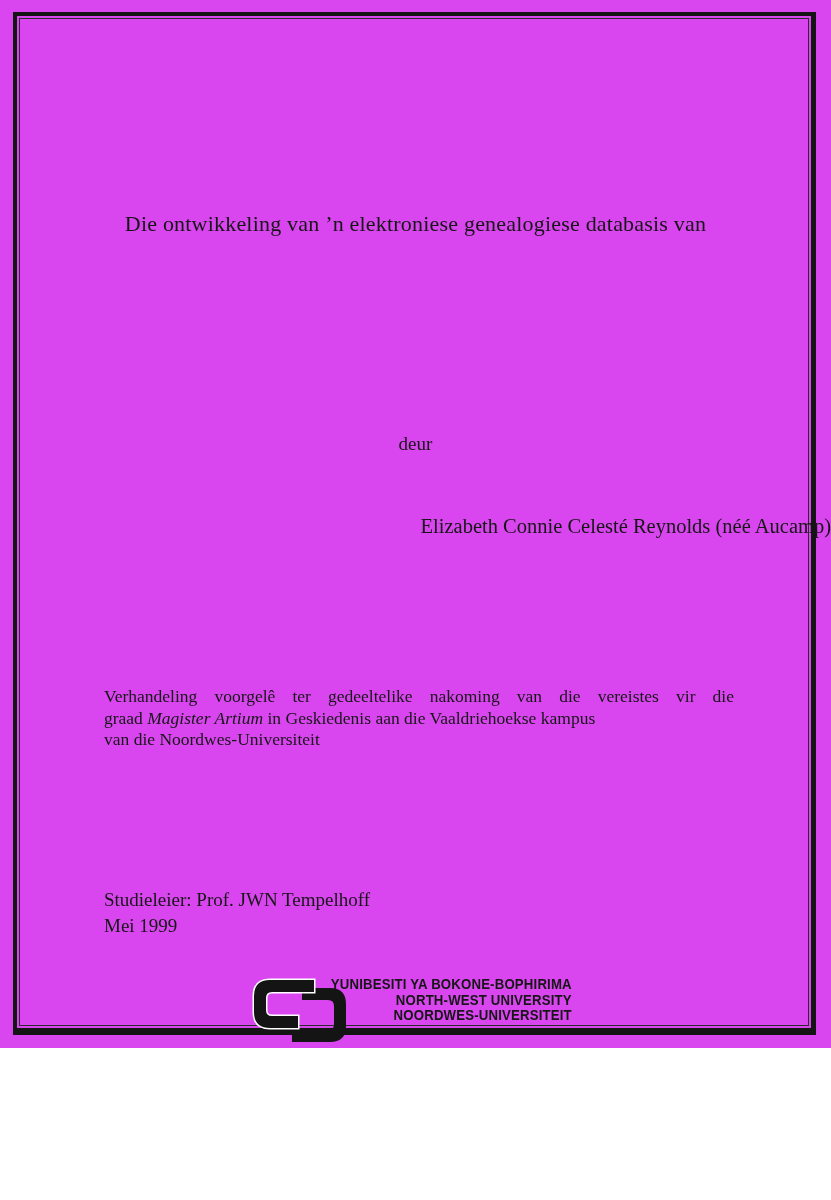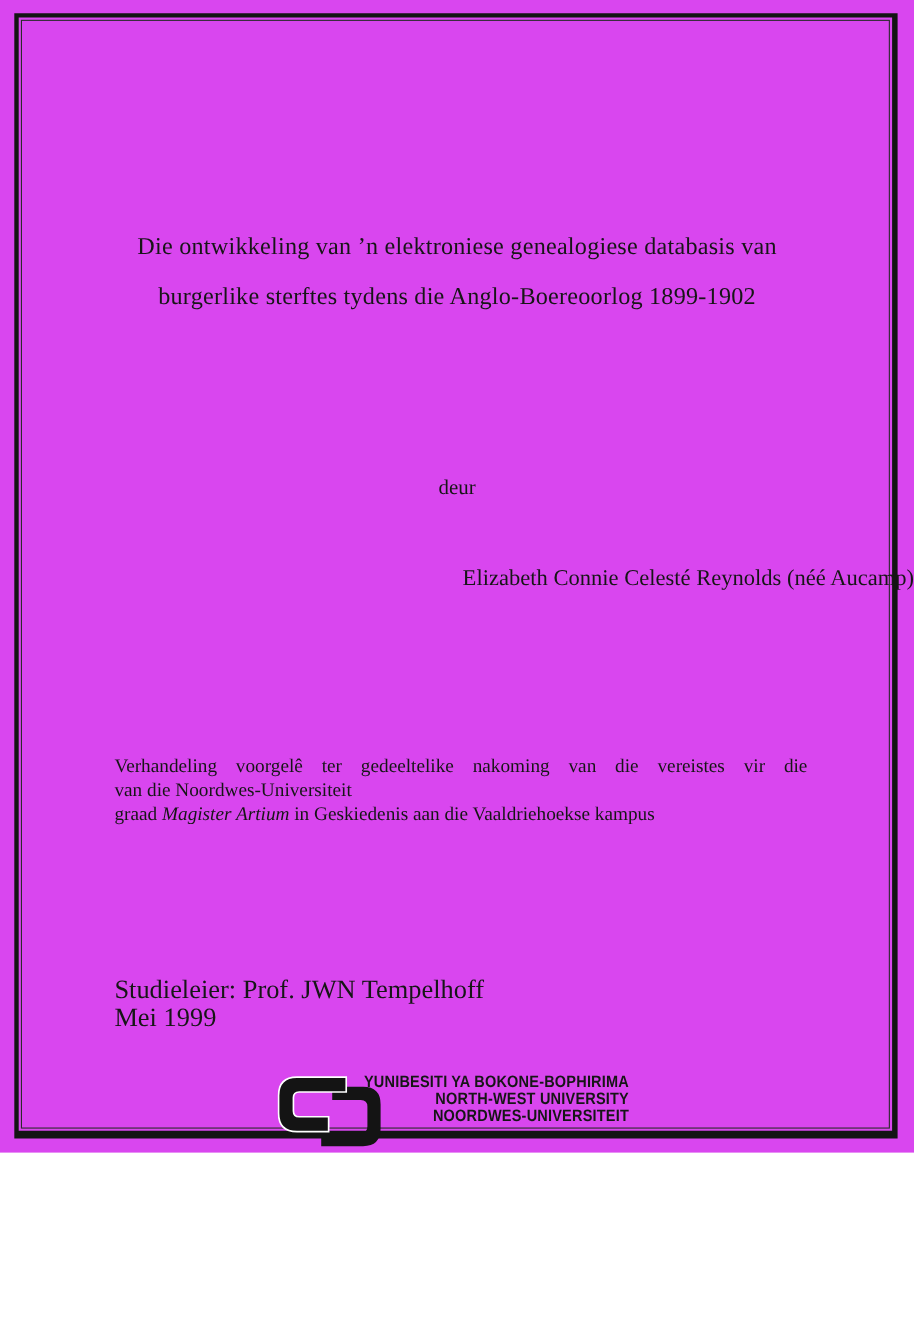--- a/index.html
+++ b/index.html
@@ -52,21 +52,21 @@
     left: 104px; top: 662px; width: 630px;
     font-size: 17.5px;
     line-height: 21.5px;
     margin-top: 24px;
   }
   .decl-justified { text-align: justify; text-align-last: justify; }
   .it { font-style: italic; }
   .supervisor-block {
     position: absolute;
     left: 104px; top: 887px;
-    font-size: 24px;
+    font-size: 19px;
     line-height: 26px;
   }
   .logo-mark {
     position: absolute;
     left: 252px; top: 978px;
     width: 96px; height: 66px;
   }
   .logo-text {
     position: absolute;
     right: 259px; top: 976px;
@@ -86,31 +86,30 @@
 <body>
 
 <div class="page">
 
   <div class="frame-outer">
     <div class="frame-inner"></div>
   </div>
 
   <div class="title">
     <div>Die ontwikkeling van ’n elektroniese genealogiese databasis van</div>
-    <div>burgerlike sterftes tydens die Anglo-Boereoorlog 1899-1902</div>
   </div>
 
   <div class="byline">deur</div>
 
   <div class="author">Elizabeth Connie Celesté Reynolds (néé Aucamp)</div>
 
   <div class="decl">
     <div class="decl-justified">Verhandeling voorgelê ter gedeeltelike nakoming van die vereistes vir die</div>
+    <div><span>graad </span><span class="it">Magister Artium</span><span> in Geskiedenis aan die Vaaldriehoekse kampus</span></div>
     <div>van die Noordwes-Universiteit</div>
-    <div><span>graad </span><span class="it">Magister Artium</span><span> in Geskiedenis aan die Vaaldriehoekse kampus</span></div>
   </div>
 
   <div class="supervisor-block">
     <div>Studieleier: Prof. JWN Tempelhoff</div>
     <div>Mei 1999</div>
   </div>
 
   <div>
     <svg class="logo-mark" viewBox="0 0 96 66" xmlns="http://www.w3.org/2000/svg" aria-hidden="true">
 

